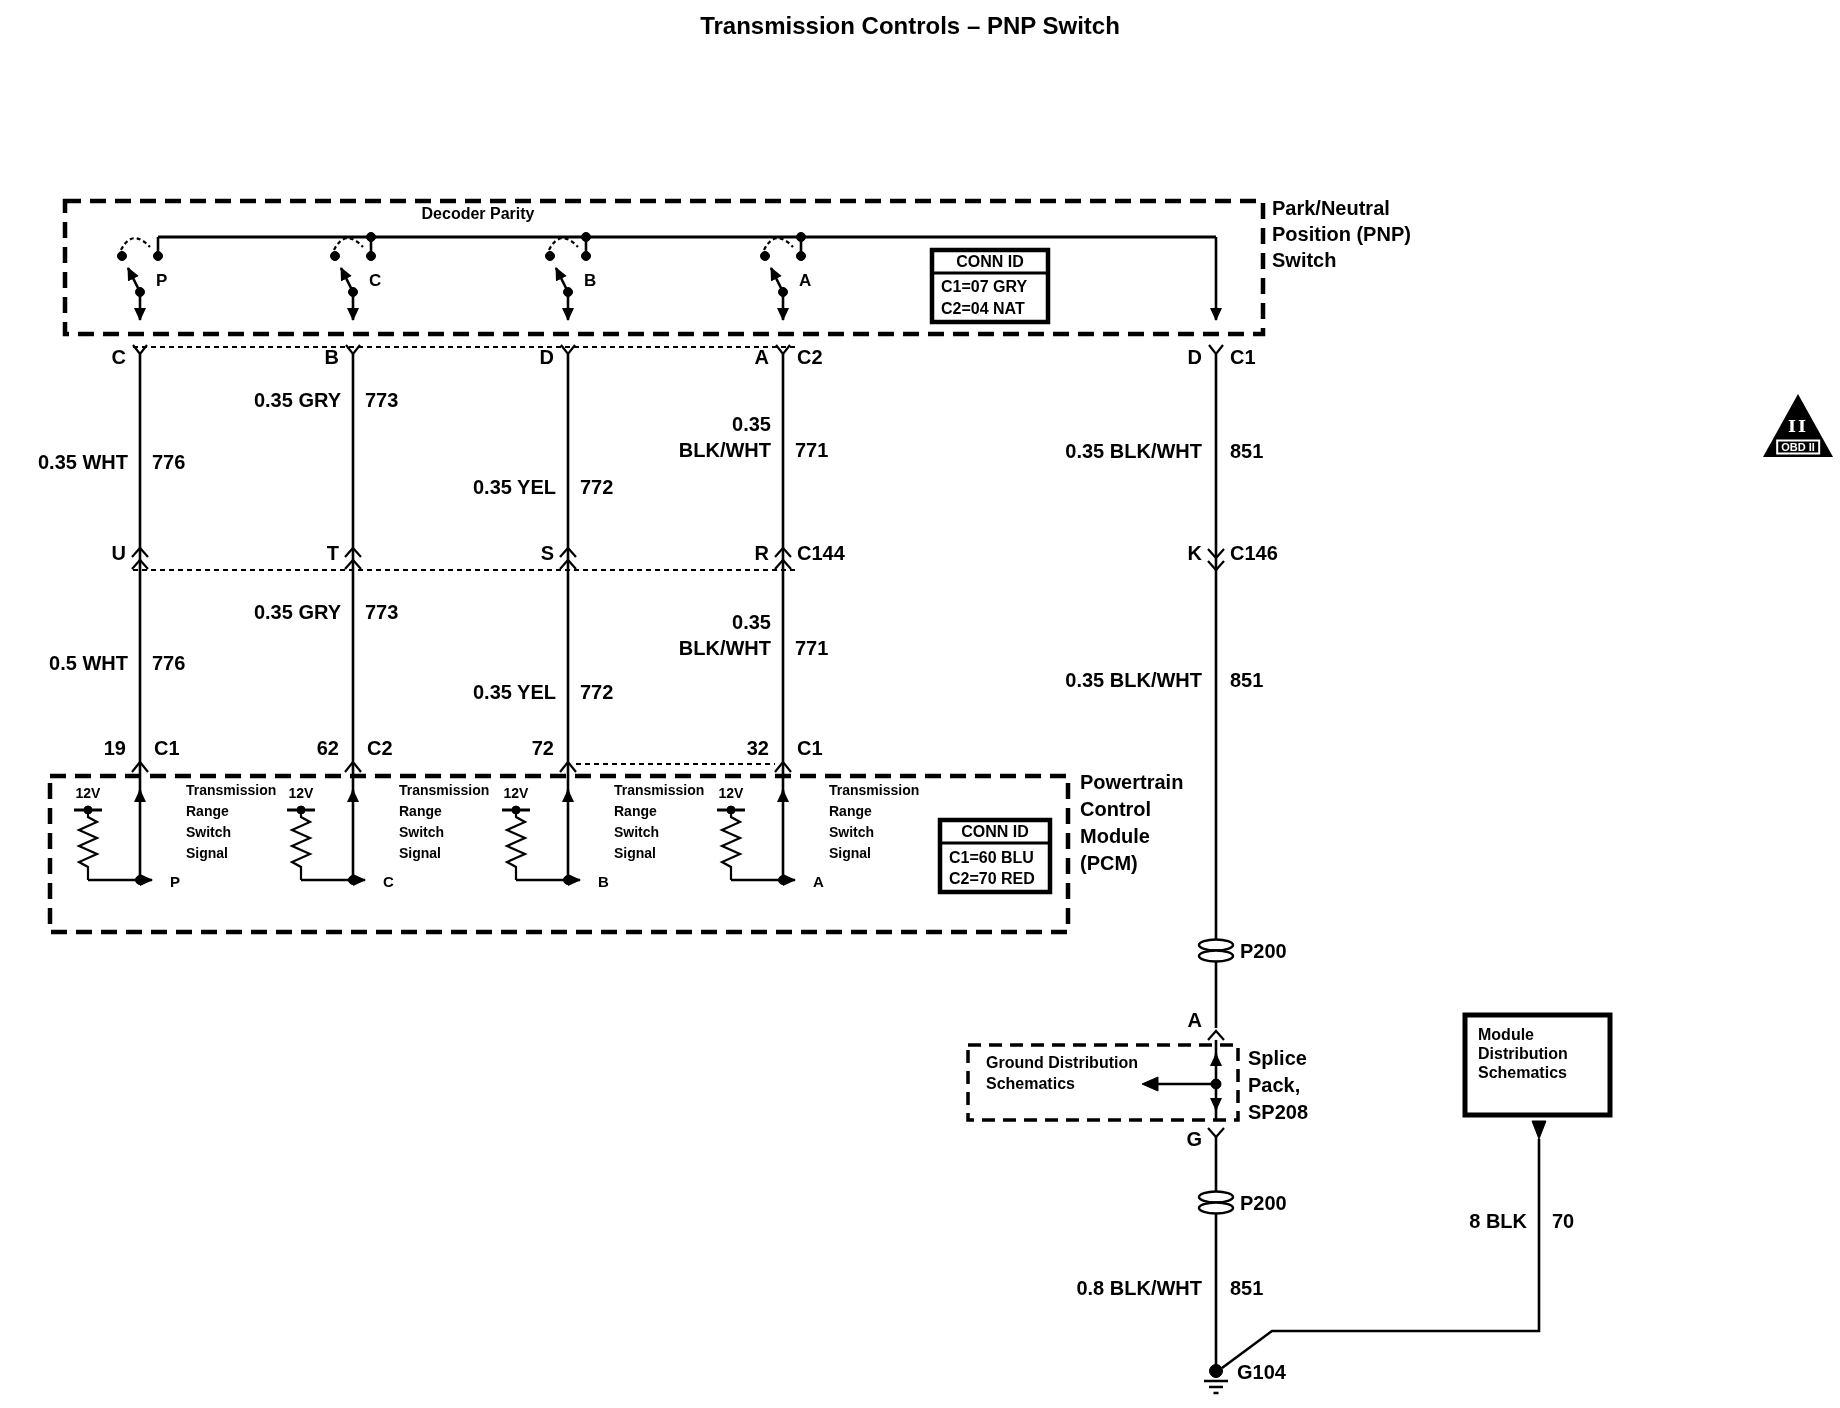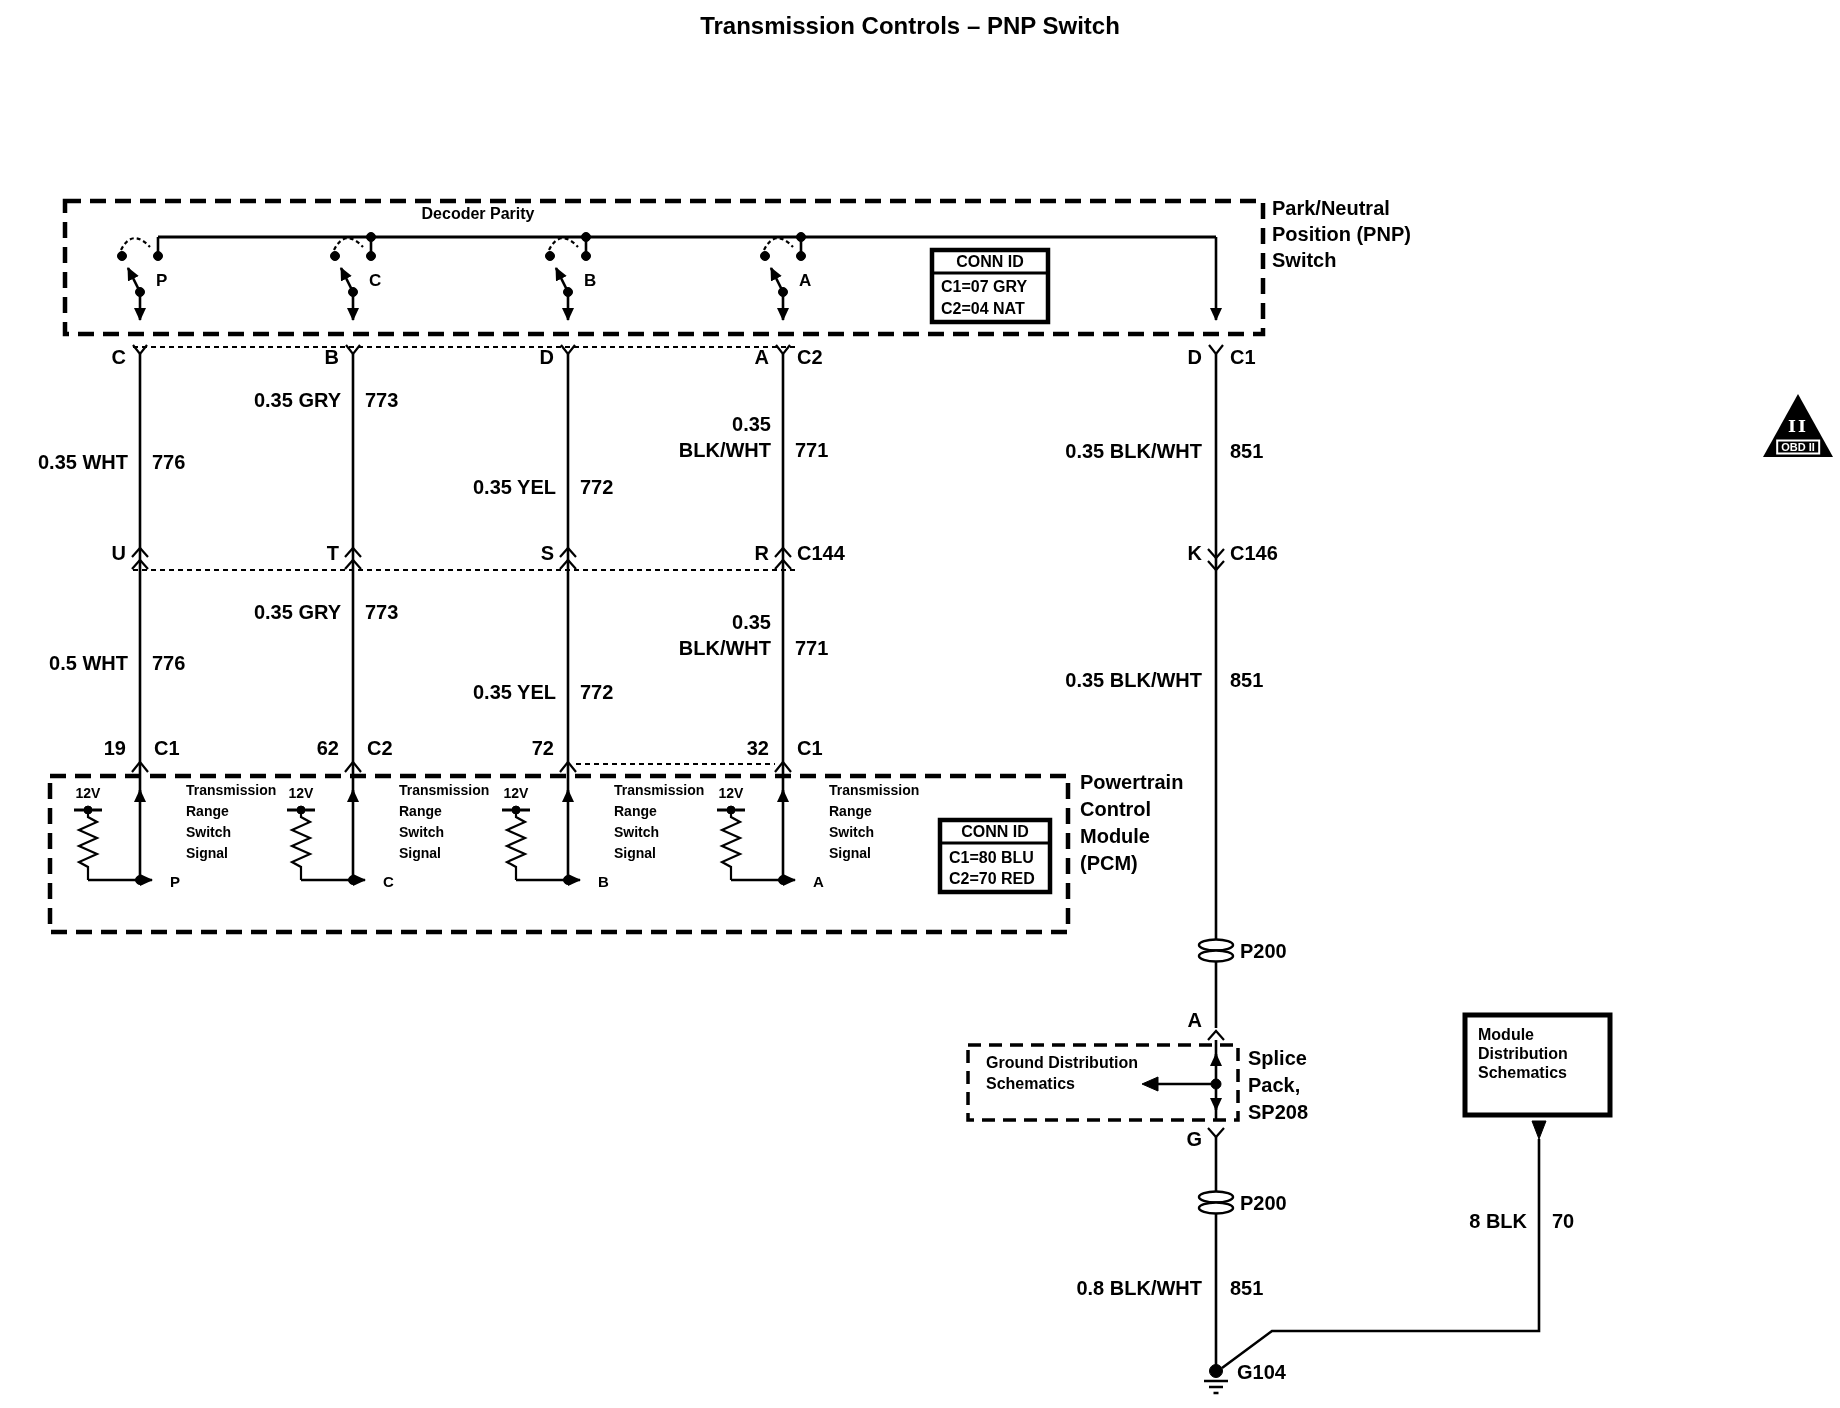--- a/index.html
+++ b/index.html
@@ -284,21 +284,21 @@
 <div class="t f14" style="left:614px;top:853px">Signal</div>
 <div class="t f15" style="left:598px;top:881px">B</div>
 
 <div class="t f14" style="left:829px;top:790px">Transmission</div>
 <div class="t f14" style="left:829px;top:811px">Range</div>
 <div class="t f14" style="left:829px;top:832px">Switch</div>
 <div class="t f14" style="left:829px;top:853px">Signal</div>
 <div class="t f15" style="left:813px;top:881px">A</div>
 
 <div class="t f16 ac" style="left:995px;top:832px">CONN ID</div>
-<div class="t f16" style="left:949px;top:858px">C1=80 BLU</div>
+<div class="t f16" style="left:949px;top:858px">C1=60 BLU</div>
 <div class="t f16" style="left:949px;top:879px">C2=70 RED</div>
 
 <div class="t" style="left:1080px;top:782px">Powertrain</div>
 <div class="t" style="left:1080px;top:809px">Control</div>
 <div class="t" style="left:1080px;top:836px">Module</div>
 <div class="t" style="left:1080px;top:863px">(PCM)</div>
 
 <div class="t" style="left:1240px;top:951px">P200</div>
 <div class="t ar" style="left:1202px;top:1020px">A</div>
 <div class="t f16" style="left:986px;top:1063px">Ground Distribution</div>

